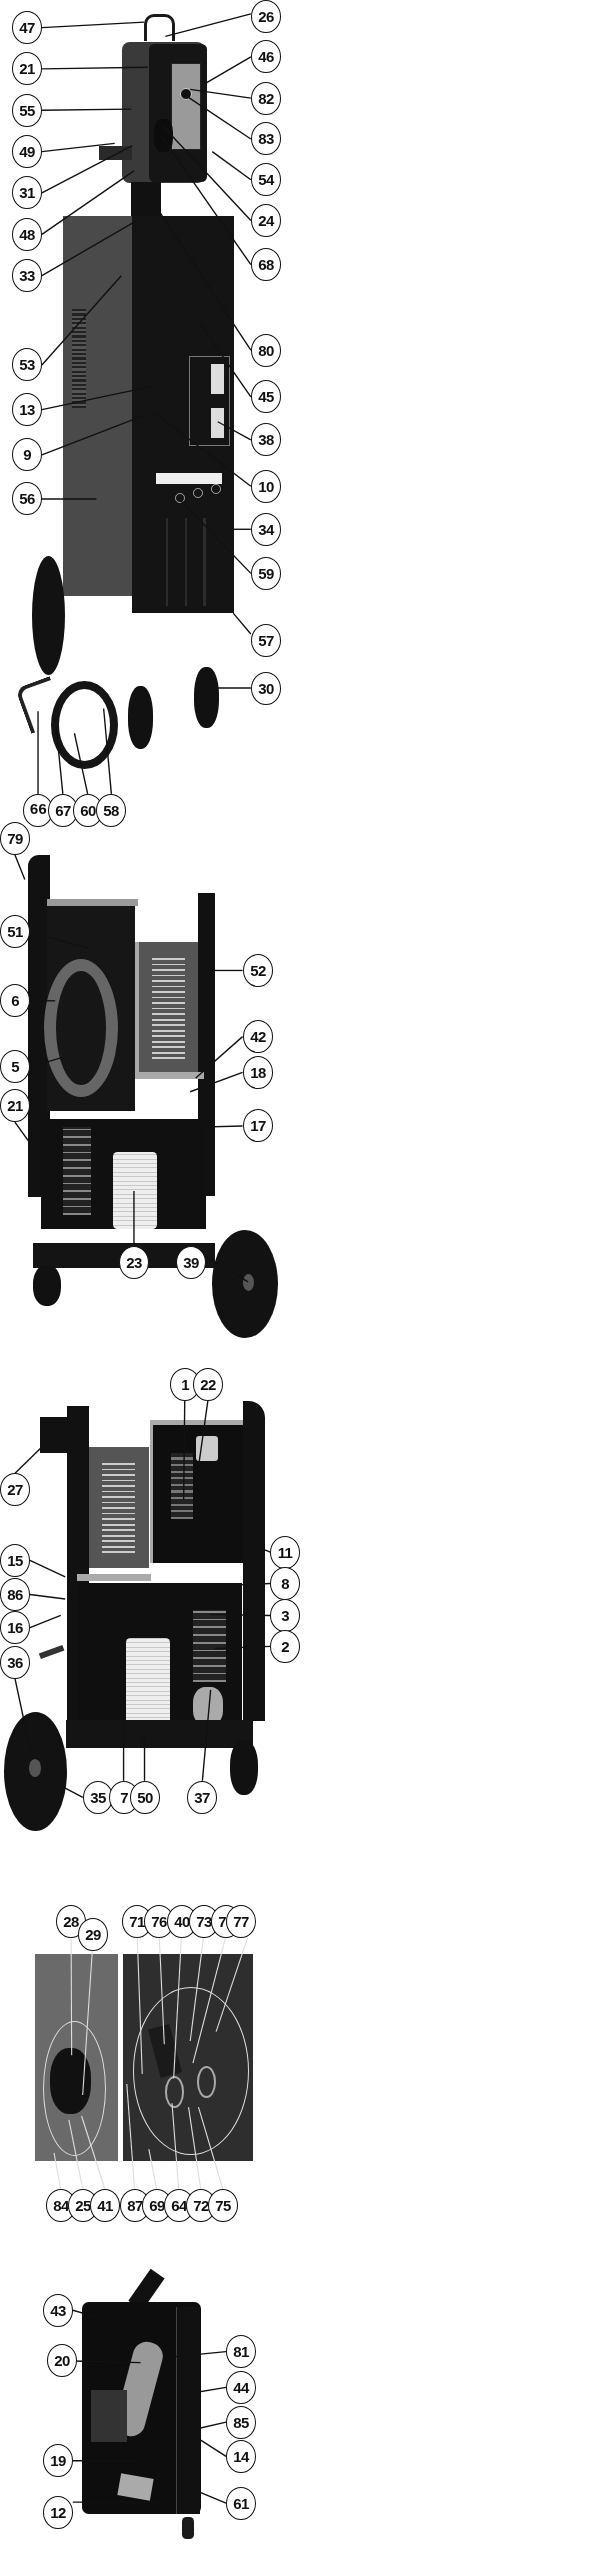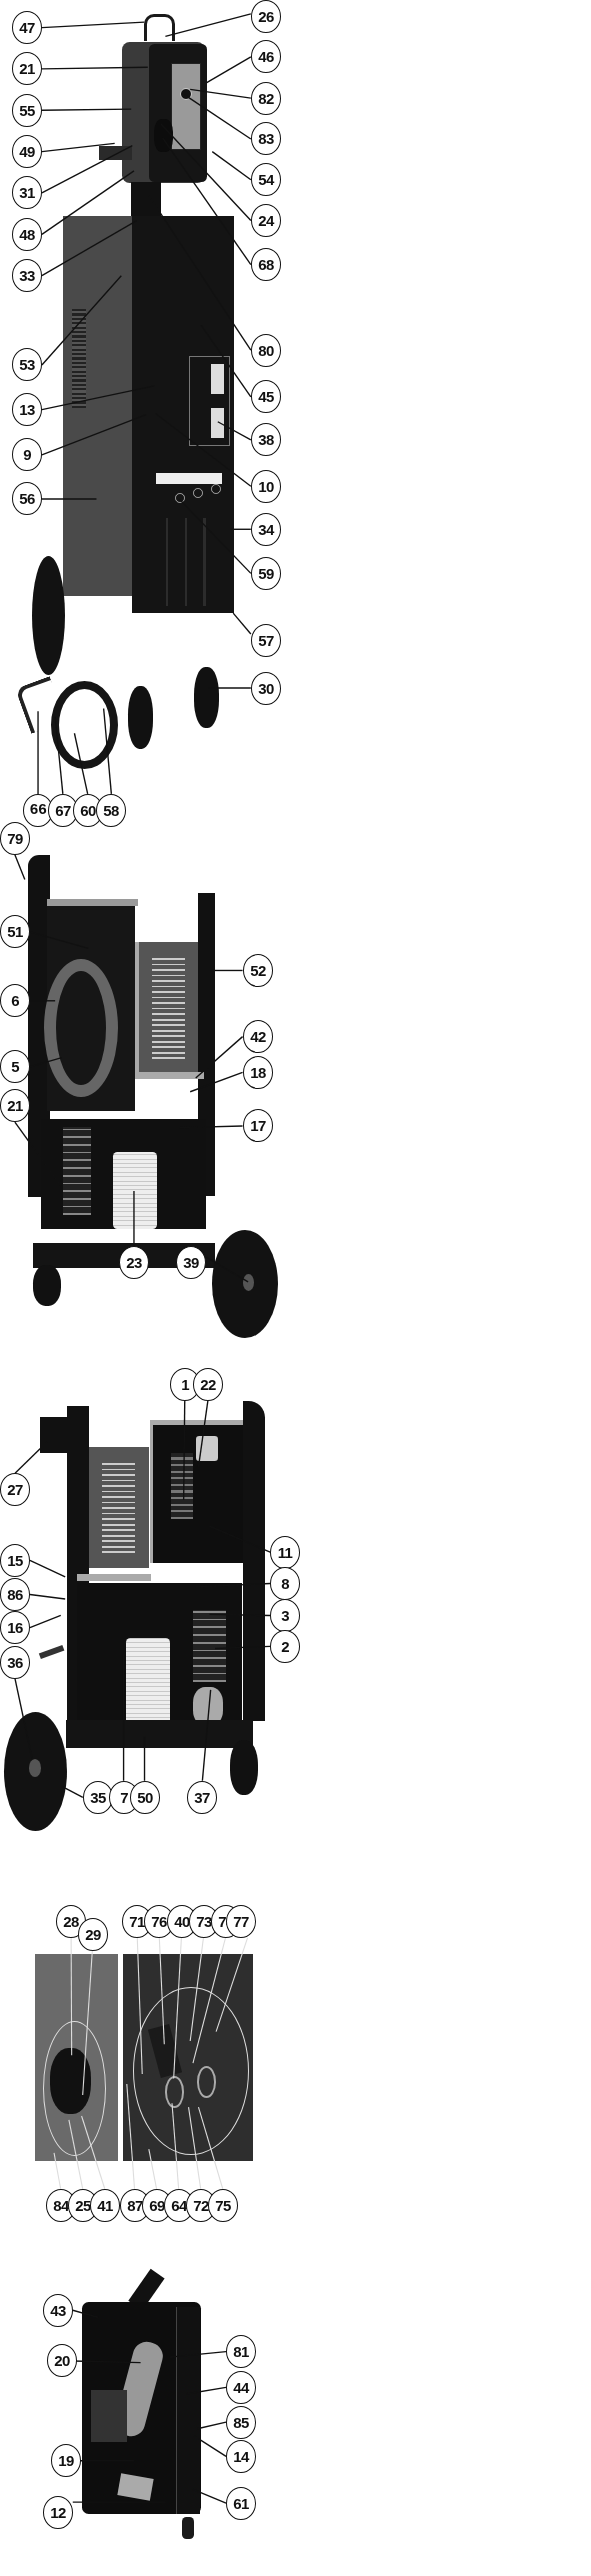--- a/index.html
+++ b/index.html
@@ -274,21 +274,21 @@
   <div class="shape" style="left:91px;top:157px;width:36px;height:52px;background:#333;"></div>
   <div class="shape" style="left:119px;top:243px;width:33px;height:22px;background:#aaa;transform:rotate(10deg);"></div>
   <div class="shape" style="left:182px;top:284px;width:12px;height:22px;background:#1a1a1a;border-radius:4.4px;"></div>
 
   <div class="callout" style="left:43px;top:61px;">43</div>
   <div class="callout" style="left:47px;top:111px;">20</div>
   <div class="callout" style="left:226px;top:102px;text-align:right;">81</div>
   <div class="callout" style="left:226px;top:138px;">44</div>
   <div class="callout" style="left:226px;top:173px;">85</div>
   <div class="callout" style="left:226px;top:207px;">14</div>
-  <div class="callout" style="left:51px;top:211px;">19</div>
+  <div class="callout" style="left:43px;top:211px;">19</div>
   <div class="callout" style="left:43px;top:253px;margin-top:10px;">12</div>
   <div class="callout" style="left:226px;top:254px;">61</div>
 
   <svg class="leaders" width="591" height="343" viewBox="0 0 1072 622">
     <g stroke="#111" stroke-width="2.5" fill="none">
       <line x1="132" y1="140" x2="178" y2="153"></line>
       <line x1="132" y1="232" x2="255" y2="235"></line>
       <line x1="410" y1="215" x2="308" y2="225"></line>
       <line x1="410" y1="280" x2="338" y2="292"></line>
       <line x1="410" y1="343" x2="358" y2="355"></line>

